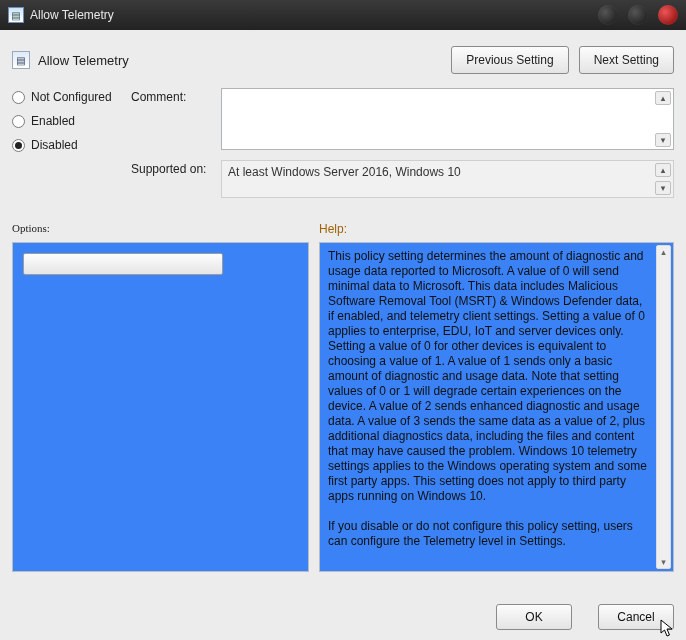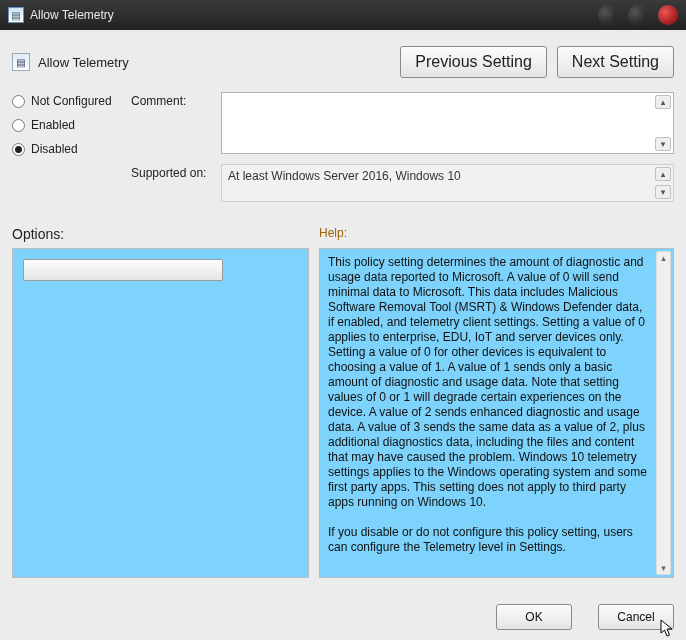--- a/index.html
+++ b/index.html
@@ -58,21 +58,21 @@
   margin-right:8px;
   display:inline-flex;align-items:center;justify-content:center;font-size:10px;color:#346;
 }
 .header-row .title { font-size:13px; color:#222; }
 .header-row .spacer { flex:1; }
 .nav-btn {
   background:linear-gradient(to bottom,#fcfcfc,#e4e4e4);
   border:1px solid #8a8a8a;
   border-radius:3px;
   padding:6px 14px;
-  font-size:16px;
+  font-size:12px;
   margin-left:10px;
   cursor:pointer;
   color:#222;
 }
 
 .upper {
   display:flex;
   gap:14px;
 }
 .state-col {
@@ -107,26 +107,26 @@
 .sb-arrow {
   position:absolute;right:2px;width:16px;height:14px;
   display:flex;align-items:center;justify-content:center;
   font-size:9px;color:#555;
   background:#eee;border:1px solid #c0c0c0;border-radius:2px;
 }
 .comment-box .sb-arrow.up,.supported-box .sb-arrow.up{top:2px;}
 .comment-box .sb-arrow.down,.supported-box .sb-arrow.down{bottom:2px;}
 
 .section-labels { display:flex; margin-top:14px; margin-bottom:6px; }
-.section-labels .lbl1 { width:307px; font-size:14px; color:#222; }
+.section-labels .lbl1 { width:307px; font-size:11px; color:#222;font-family:Liberation Serif, serif; }
 .section-labels .lbl2 { font-size:12px; color:#a16207; }
 
 .panels { display:flex; gap:10px; flex:1; min-height:0; }
 .options-panel,.help-panel {
-  background:#7dd3fc;border:1px solid #b8bdc2;
+  background:#3b82f6;border:1px solid #b8bdc2;
   height:330px;
 }
 .options-panel{ width:297px; padding:10px; }
 .help-panel{ flex:1; position:relative; padding:4px 4px 4px 4px; }
 .help-text{
   font-size:12px;line-height:1.25;color:#111;
   padding:2px 18px 2px 4px;
   max-height:100%;
   overflow:hidden;
   white-space:pre-wrap;

